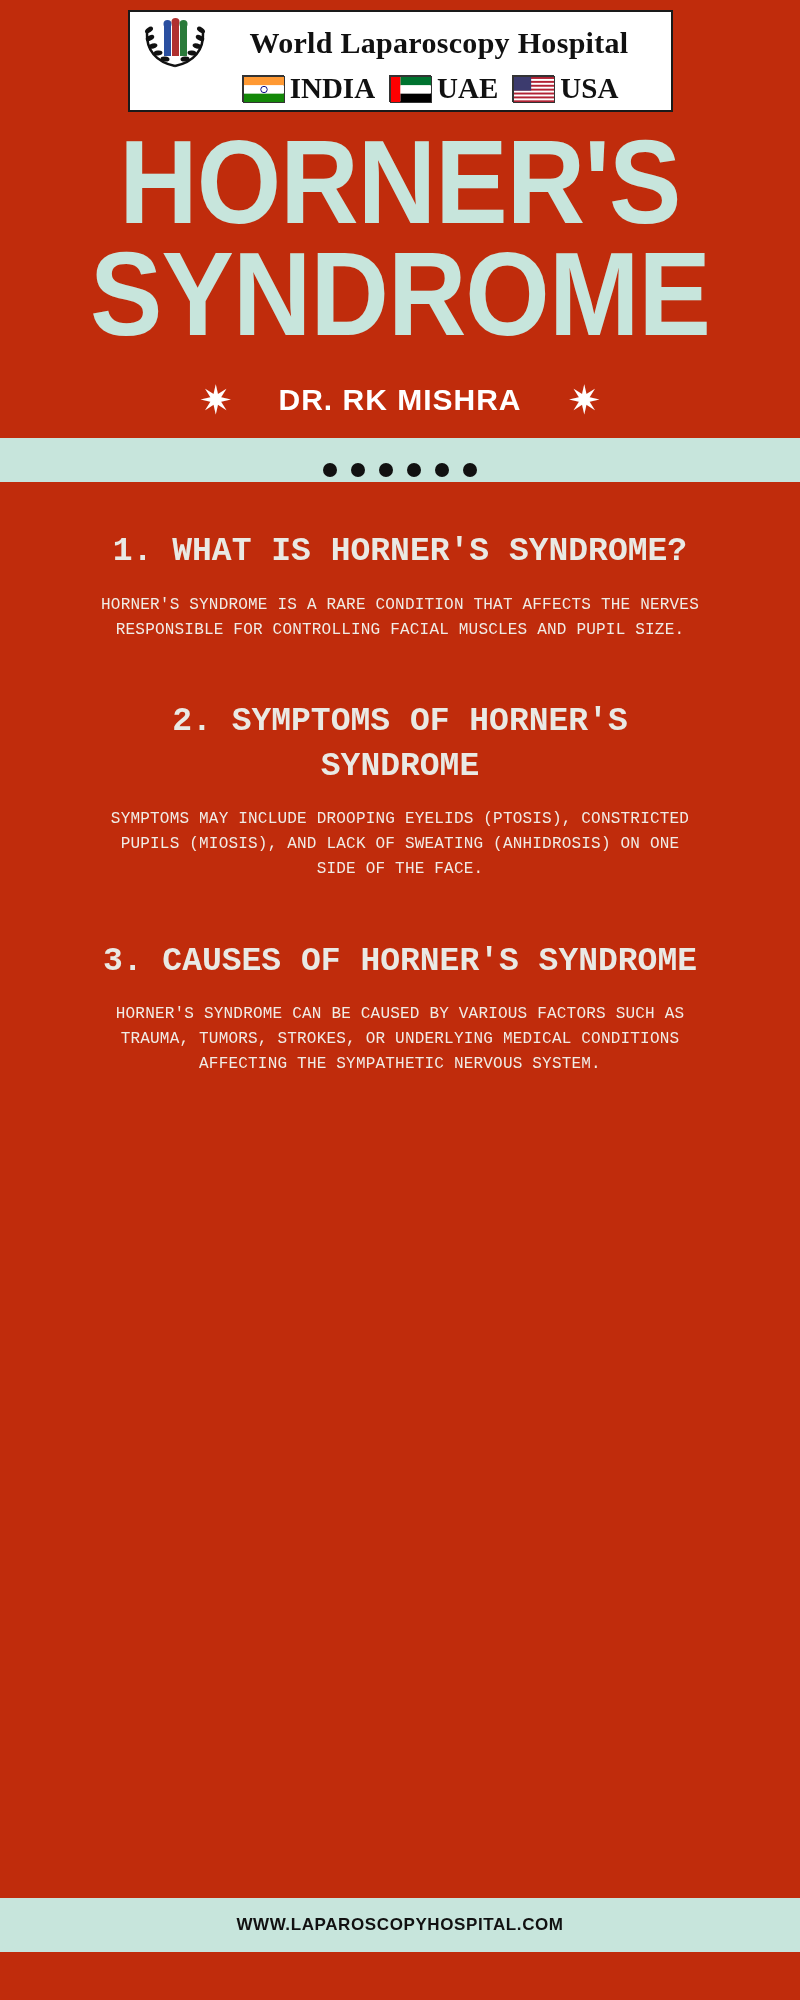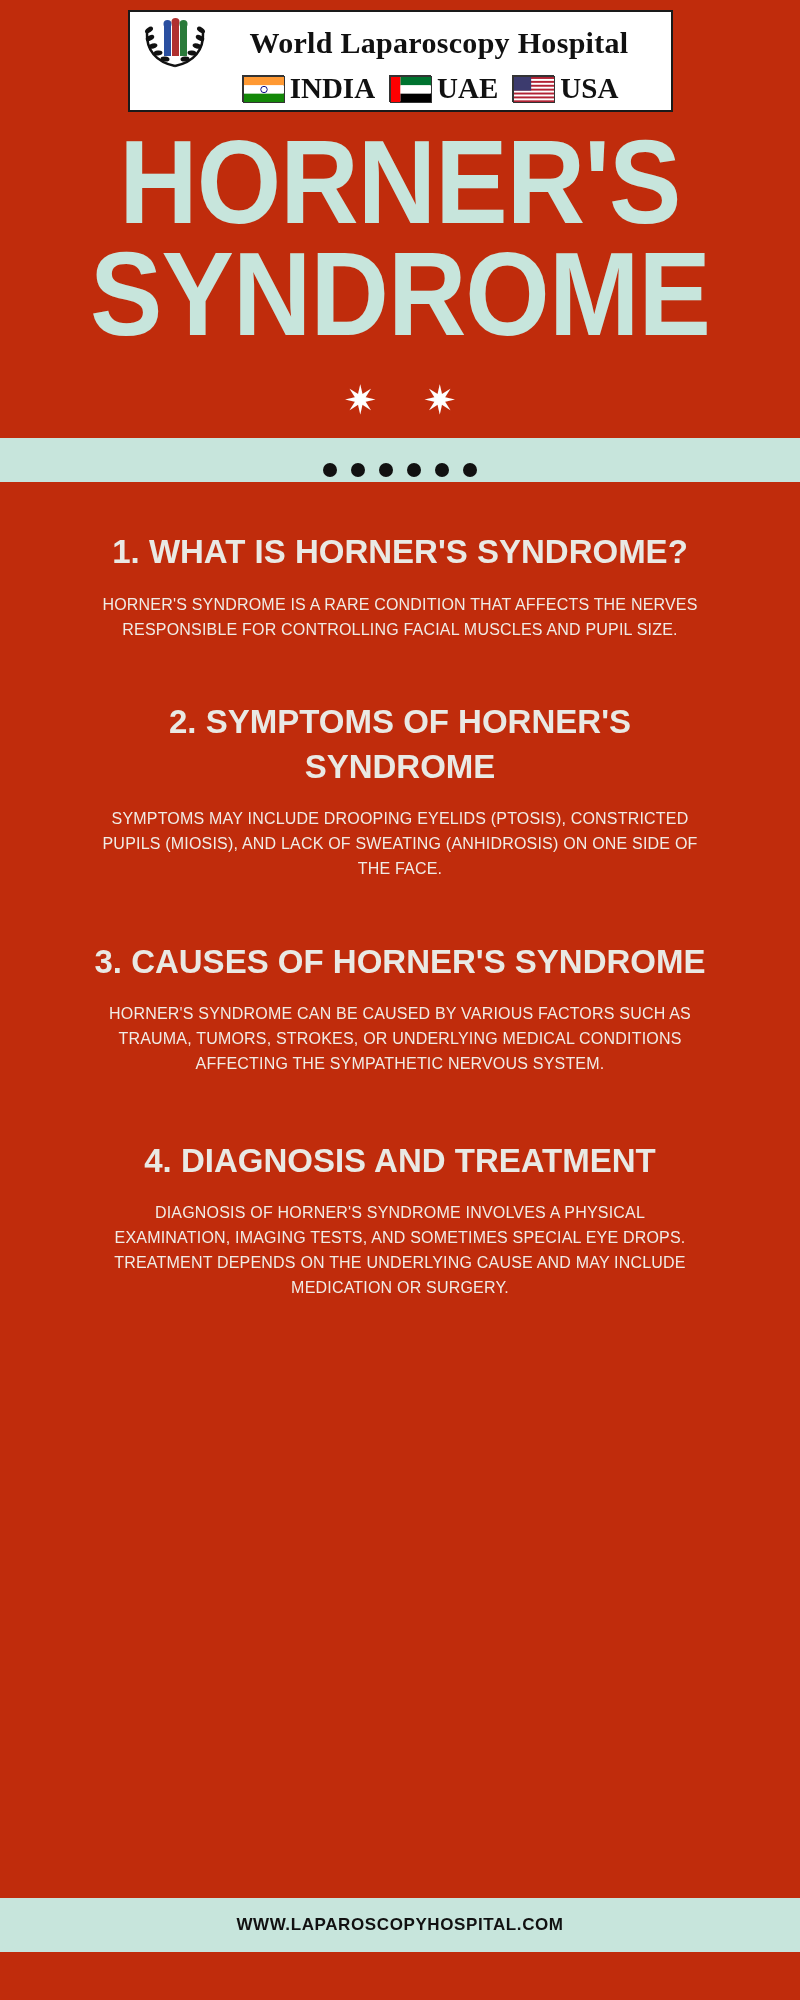--- a/index.html
+++ b/index.html
@@ -145,20 +145,21 @@
     border-radius: 50%;
   }
 
   
   .content {
     width: 100%;
     margin-top: 48px;
     display: flex;
     flex-direction: column;
     align-items: center;
+    font-family: Liberation Mono, monospace;
   }
   .section {
     width: 100%;
     display: flex;
     flex-direction: column;
     align-items: center;
   }
   .section-heading {
     color: #e9e9e4;
     font-size: 33px;
@@ -284,20 +285,21 @@
     </div>
   </div>
 
   <div class="main-title">
     <span class="line">HORNER'S</span>
     <span class="line">SYNDROME</span>
   </div>
 
   <div class="author-row">
     <span class="author-star">✷</span>
+    <span class="author-name">DR. RK MISHRA</span>
     <span class="author-star">✷</span>
   </div>
 
   <div class="divider-bar">
     <div class="dots">
       <span class="dot"></span>
       <span class="dot"></span>
       <span class="dot"></span>
       <span class="dot"></span>
       <span class="dot"></span>
@@ -315,24 +317,20 @@
     <div class="section sec-2">
       <h2 class="section-heading">2. SYMPTOMS OF HORNER'S SYNDROME</h2>
       <p class="section-body">SYMPTOMS MAY INCLUDE DROOPING EYELIDS (PTOSIS), CONSTRICTED PUPILS (MIOSIS), AND LACK OF SWEATING (ANHIDROSIS) ON ONE SIDE OF THE FACE.</p>
     </div>
 
     <div class="section sec-3">
       <h2 class="section-heading">3. CAUSES OF HORNER'S SYNDROME</h2>
       <p class="section-body">HORNER'S SYNDROME CAN BE CAUSED BY VARIOUS FACTORS SUCH AS TRAUMA, TUMORS, STROKES, OR UNDERLYING MEDICAL CONDITIONS AFFECTING THE SYMPATHETIC NERVOUS SYSTEM.</p>
     </div>
 
-    <div class="section sec-4">
-      <h2 class="section-heading">4. DIAGNOSIS AND TREATMENT</h2>
-      <p class="section-body">DIAGNOSIS OF HORNER'S SYNDROME INVOLVES A PHYSICAL EXAMINATION, IMAGING TESTS, AND SOMETIMES SPECIAL EYE DROPS. TREATMENT DEPENDS ON THE UNDERLYING CAUSE AND MAY INCLUDE MEDICATION OR SURGERY.</p>
-    </div>
 
   </div>
 
   <div class="footer-bar">
     <span class="footer-text">WWW.LAPAROSCOPYHOSPITAL.COM</span>
   </div>
 
 </div>
 
 </body></html>

